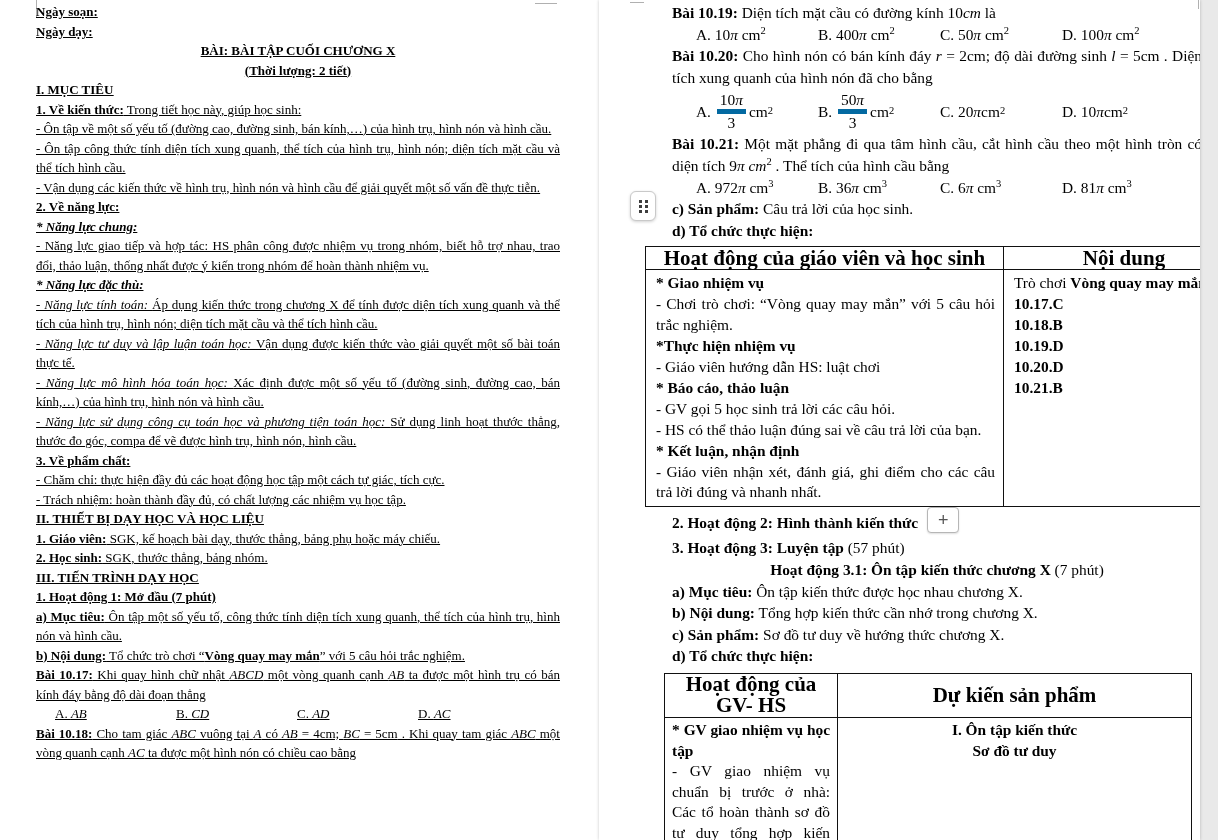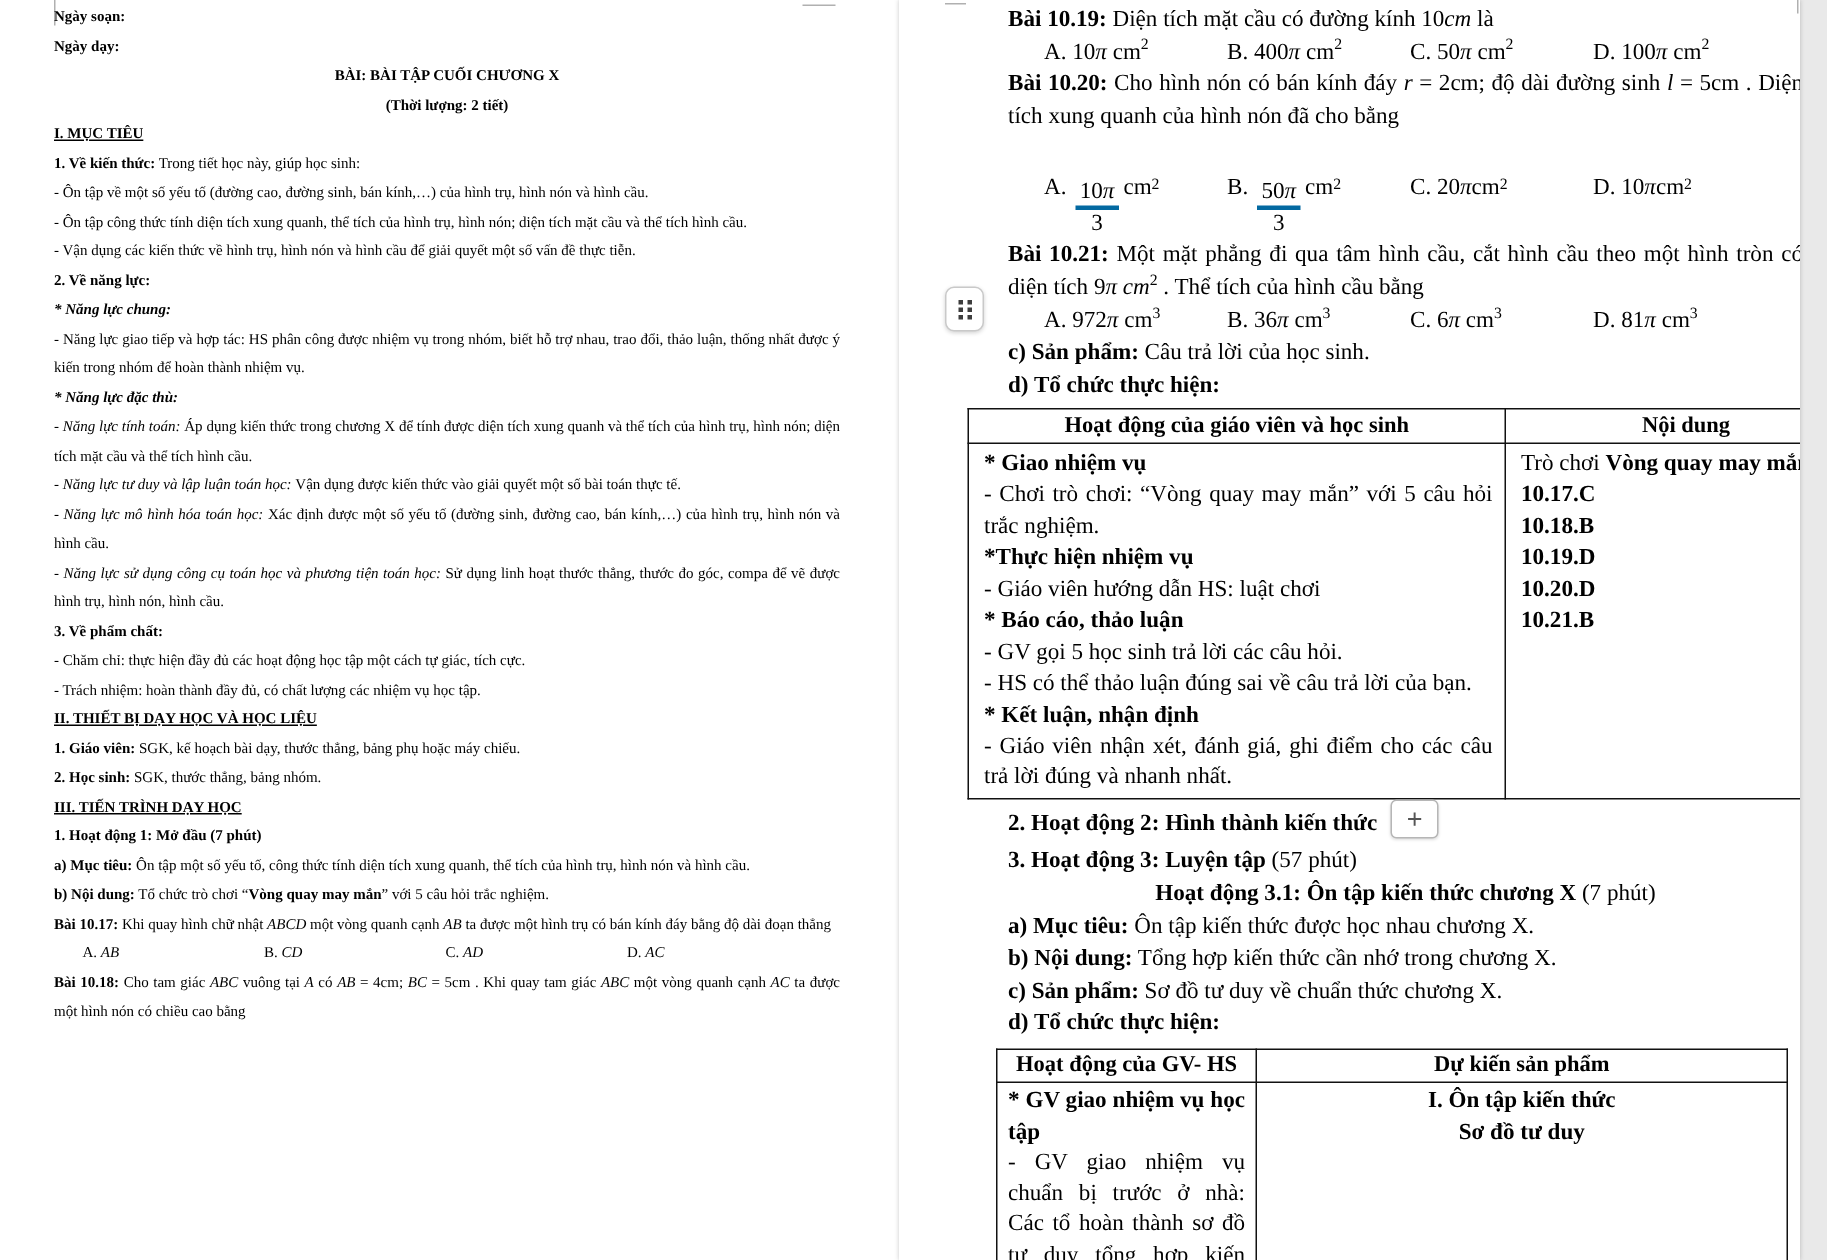--- a/index.html
+++ b/index.html
@@ -14,45 +14,45 @@
   .page-right{left:599px;width:601px;overflow:hidden;}
 
   
   .cm{position:absolute;background:#b0b0b0;}
   .cm-l1{left:36px;top:0;width:1px;height:17px;}
   .cm-l2{left:535px;top:3px;width:22px;height:1px;}
   .cm-r1{left:31px;top:2px;width:14px;height:1px;}
   .cm-r2{right:1px;top:0;width:1px;height:9px;}
 
   .content{position:relative;}
-  .left-content{padding:2px 39px 0 36px;font-size:10px;line-height:19.5px;text-align:justify;}
+  .left-content{padding:2px 39px 0 36px;font-size:13px;line-height:19.5px;text-align:justify;text-decoration:underline;}
   .right-content{padding:2px 0 0 73px;width:530px;font-size:15.4px;line-height:21.6px;text-align:justify;}
 
   .para{margin:0;}
   .b{font-weight:bold;}
   .i{font-style:italic;}
   .u{text-decoration:underline;}
   sup{font-size:10.5px;line-height:0;}
   .center{text-align:center;}
 
   
   .opts{display:flex;padding-left:19px;text-align:left;}
   .opt{flex:0 0 auto;width:121px;white-space:nowrap;}
   .page-right .opts{padding-left:24px;}
   .page-right .opt{width:122px;}
   .opts.fr{align-items:center;margin:3px 0 2px 0;}
   .opts.fr .opt{display:inline-flex;align-items:center;}
   .frac{display:inline-block;text-align:center;vertical-align:middle;margin:0 3px 0 2px;}
-  .frac .num{display:block;border-bottom:3px solid #0369a1;padding:0 3px 1px 3px;line-height:17px;margin-top:28px;}
+  .frac .num{display:block;border-bottom:5px solid #0369a1;padding:0 3px 1px 3px;line-height:17px;}
   .frac .den{display:block;line-height:17px;}
 
   
   .doc-table{border-collapse:collapse;table-layout:fixed;background:#fff;}
   .doc-table th,.doc-table td{border:1.6px solid #111;}
-  .doc-table th{font-weight:bold;text-align:center;padding:0;font-size:15px;}
+  .doc-table th{font-weight:bold;text-align:center;padding:0;font-size:21px;}
   .doc-table td{vertical-align:top;}
   .t1{width:600px;margin:5px 0 4px -27px;}
   .t1 th{height:22px;}
   .t1 .c1{width:358px;}
   .t1 td{padding:3px 8px 3px 10px;}
   .t1 td .para{line-height:20.9px;font-family:Liberation Serif, serif;}
   .t1 td:first-child .para{text-align:justify;}
   .t1 td:last-child .para{text-align:left;}
   .t2{width:528px;margin:6px 0 0 -8px;}
   .t2 th{height:21px;}
@@ -233,21 +233,21 @@
 
       <p class="para act2">
         <span><span class="b">2. Hoạt động 2: Hình thành kiến thức</span></span><button class="plus-btn"><span class="plus-glyph">+</span></button>
       </p>
 
       <div>
           <p class="para"><span class="b">3. Hoạt động 3: Luyện tập</span><span> (57 phút)</span></p>
           <p class="para center"><span class="b">Hoạt động 3.1: Ôn tập kiến thức chương X</span><span> (7 phút)</span></p>
           <p class="para"><span class="b">a) Mục tiêu:</span><span> Ôn tập kiến thức được học nhau chương X.</span></p>
           <p class="para"><span class="b">b) Nội dung:</span><span> Tổng hợp kiến thức cần nhớ trong chương X.</span></p>
-          <p class="para"><span class="b">c) Sản phẩm:</span><span> Sơ đồ tư duy về chuẩn thức chương X.</span></p>
+          <p class="para"><span class="b">c) Sản phẩm:</span><span> Sơ đồ tư duy về hướng thức chương X.</span></p>
           <p class="para"><span class="b">d) Tổ chức thực hiện:</span></p>
         </div>
 
       <table class="doc-table t2">
         <colgroup>
             <col class="c1">
             <col>
           </colgroup>
         <thead>
           <tr>

